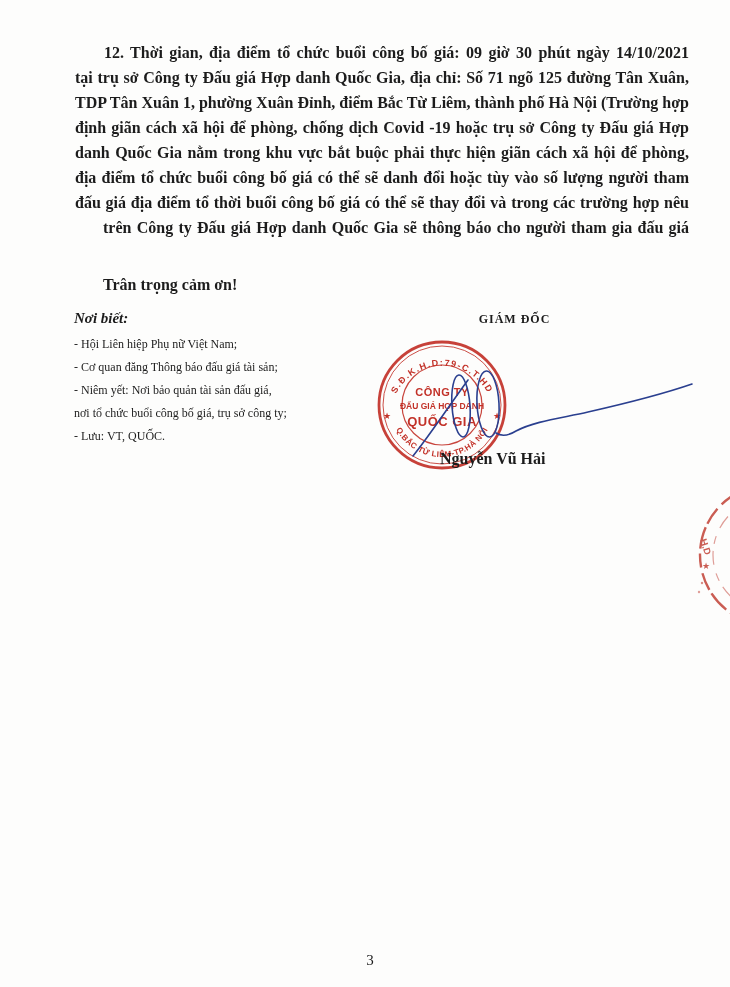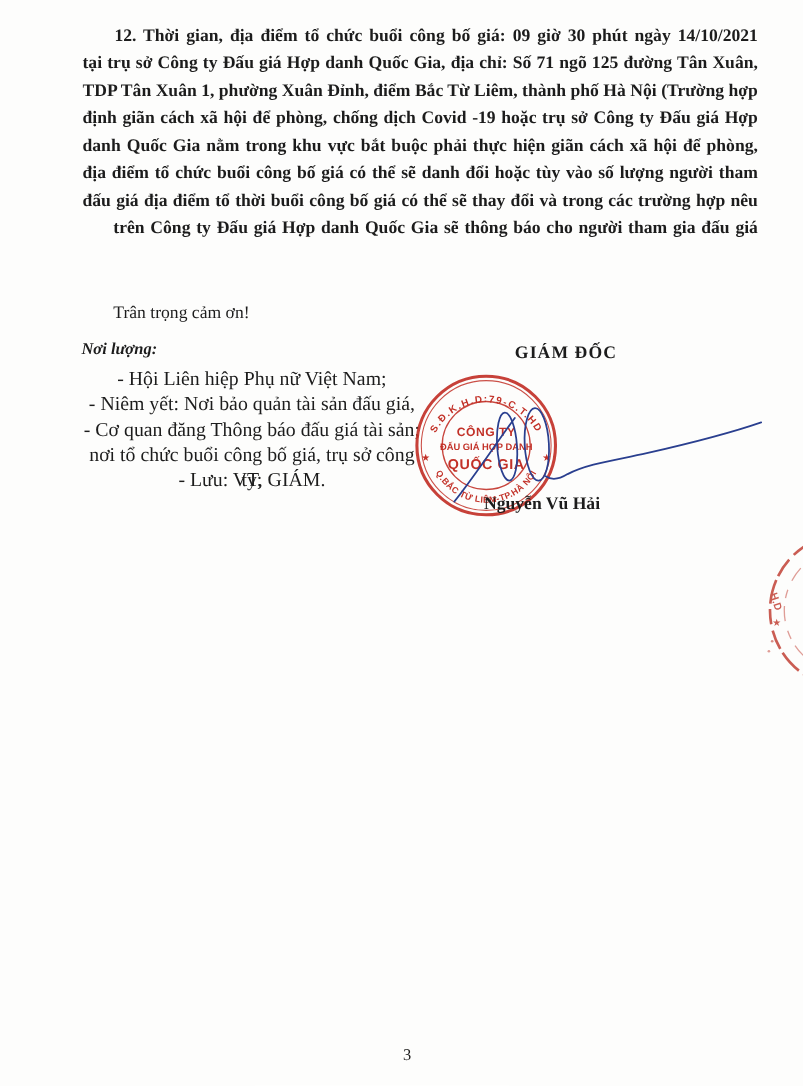--- a/index.html
+++ b/index.html
@@ -7,21 +7,21 @@
     position: relative;
     width: 730px;
     height: 987px;
     background: #fdfdfc;
     font-family: "Liberation Serif", "DejaVu Serif", serif;
     color: #1c1c1c;
     overflow: hidden;
   }
   .paragraph {
     position: absolute;
-    left: 75px; top: 20px;
+    left: 75px; top: 40px;
     width: 614px;
   }
   .line {
     height: 25px;
     line-height: 25px;
     font-size: 16px;
     text-align: justify;
     text-align-last: justify;
     overflow: hidden;
     white-space: normal;
@@ -32,45 +32,44 @@
     text-indent: 29px;
   }
   .line.last {
     text-align-last: left;
     margin-left: 28px;
   }
   .closing {
     position: absolute;
     left: 103px; top: 276px;
     font-size: 16px;
-    font-weight: normal;
+    font-weight: bold;
   }
   .recipients {
     position: absolute;
     left: 74px; top: 310px;
     width: 310px;
   }
   .recipients-heading {
     font-size: 15px;
     font-weight: bold;
     font-style: italic;
     margin-bottom: 6px;
   }
   .recipient-item {
-    font-size: 18px;
+    font-size: 12px;
     line-height: 23px;
     height: 23px;
-    text-align: center;
   }
   .director-title {
     position: absolute;
     left: 452px; top: 312px;
     width: 125px;
     text-align: center;
-    font-size: 16px;
+    font-size: 12px;
     font-weight: bold;
     letter-spacing: 1px;
   }
   .signer-name {
     position: absolute;
     left: 440px; top: 450px;
     width: 150px;
     text-align: left;
     font-size: 16px;
     font-weight: bold;
@@ -106,26 +105,26 @@
     <div class="line">định giãn cách xã hội để phòng, chống dịch Covid -19 hoặc trụ sở Công ty Đấu giá Hợp</div>
     <div class="line">danh Quốc Gia nằm trong khu vực bắt buộc phải thực hiện giãn cách xã hội để phòng,</div>
     <div class="line">địa điểm tổ chức buổi công bố giá có thể sẽ danh đổi hoặc tùy vào số lượng người tham gia</div>
     <div class="line">đấu giá địa điểm tổ thời buổi công bố giá có thể sẽ thay đổi và trong các trường hợp nêu</div>
     <div class="line last">trên Công ty Đấu giá Hợp danh Quốc Gia sẽ thông báo cho người tham gia đấu giá biết)./.</div>
   </div>
 
   <div class="closing">Trân trọng cảm ơn!</div>
 
   <div class="recipients">
-    <div class="recipients-heading">Nơi lượng:</div>
+    <div class="recipients-heading">Nơi biết:</div>
     <div class="recipient-item">- Hội Liên hiệp Phụ nữ Việt Nam;</div>
+    <div class="recipient-item">- Cơ quan đăng Thông báo đấu giá tài sản;</div>
     <div class="recipient-item">- Niêm yết: Nơi bảo quản tài sản đấu giá,</div>
-    <div class="recipient-item">- Cơ quan đăng Thông báo đấu giá tài sản;</div>
     <div class="recipient-item">nơi tổ chức buổi công bố giá, trụ sở công ty;</div>
-    <div class="recipient-item">- Lưu: VT, GIÁM.</div>
+    <div class="recipient-item">- Lưu: VT, QUỐC.</div>
   </div>
 
   <div class="director-title">GIÁM ĐỐC</div>
 
   <svg class="stamp-signature-svg" viewBox="0 0 350 165">
 
     <g>
       <circle cx="92" cy="82" r="63" fill="none" stroke="#c23128" stroke-width="2.8" opacity="0.92"></circle>
       <circle cx="92" cy="82" r="59" fill="none" stroke="#c23128" stroke-width="1" opacity="0.85"></circle>
       <circle cx="92" cy="82" r="40" fill="none" stroke="#c23128" stroke-width="1.2" opacity="0.9"></circle>

